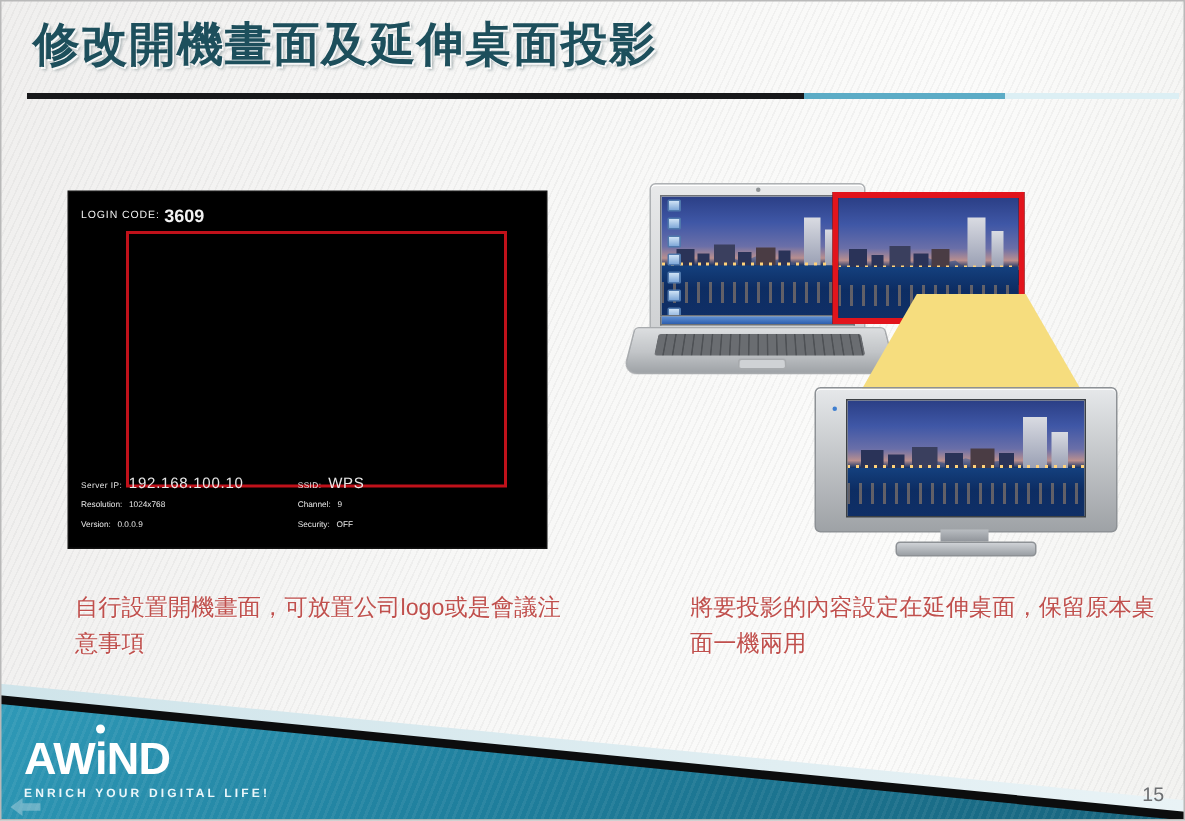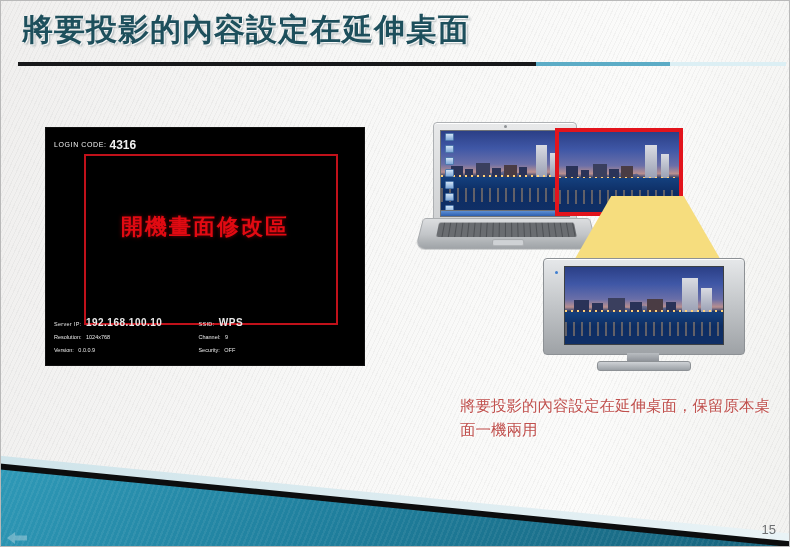--- a/index.html
+++ b/index.html
@@ -62,21 +62,21 @@
     text-shadow:0 0 4px rgba(226,10,18,.5);
   }
   #boot-info{
     position:absolute;left:8px;bottom:9px;right:8px;
     color:#e8e8e8;
   }
   #boot-info .col{display:inline-block;vertical-align:top;}
   #boot-info .col-left{width:140px;}
   #boot-info .row{white-space:nowrap;line-height:8.5px;margin-bottom:1.5px;}
   #boot-info .k{font-size:5.5px;letter-spacing:.3px;}
-  #boot-info .big{font-size:10px;font-weight:bold;letter-spacing:.5px;}
+  #boot-info .big{font-size:10px;font-weight:normal;letter-spacing:.5px;}
   #boot-info .sm{font-size:5.5px;}
 
   
   #right-art{position:absolute;left:415px;top:118px;width:350px;height:255px;}
 
   
   #beam{
     position:absolute;left:150px;top:78px;width:165px;height:80px;
     background:#f6dd7e;
     clip-path:polygon(28% 0%,72% 0%,100% 100%,0% 100%);
@@ -205,36 +205,35 @@
   }
   #page-num{
     position:absolute;right:14px;bottom:10px;color:#6d6f72;font-size:13px;
   }
 </style>
 </head>
 <body>
 
 <div id="slide">
 
-  <div id="title">將要投影的內容設定在延伸桌面</div>
+  <div id="title">修改開機畫面及延伸桌面投影</div>
   <div id="rule">
     <div class="seg s1"></div>
     <div class="seg s2"></div>
     <div class="seg s3"></div>
   </div>
 
   <div id="bootscreen">
 
     <div id="login-code">
-      <span class="lbl">LOGIN CODE:</span><span class="val">4316</span>
+      <span class="lbl">LOGIN CODE:</span><span class="val">3609</span>
     </div>
 
     <div id="red-frame"></div>
 
-    <div id="boot-center">開機畫面修改區</div>
 
     <div id="boot-info">
       <div class="col col-left">
         <div class="row">
           <span class="k">Server IP:</span>
           <span class="big">192.168.100.10</span>
         </div>
         <div class="row">
           <span class="sm">Resolution:</span>
           <span class="sm">1024x768</span>
@@ -336,26 +335,31 @@
             <div class="water"></div>
             <div class="refl"></div>
           </div>
         </div>
       </div>
       <div id="tv-neck"></div>
       <div id="tv-foot"></div>
     </div>
   </div>
 
+  <div class="caption" id="caption-left">自行設置開機畫面，可放置公司logo或是會議注意事項</div>
   <div class="caption" id="caption-right">將要投影的內容設定在延伸桌面，保留原本桌面一機兩用</div>
 
   <div id="footer">
     <div id="foot-pale"></div>
     <div id="foot-black"></div>
     <div id="foot-teal"></div>
+    <div id="logo">
+      <div id="logo-main"><span>A</span><span>W</span><span class="dotted">i</span><span>ND</span></div>
+      <div id="logo-tag">ENRICH YOUR DIGITAL LIFE!</div>
+    </div>
     <svg id="back-arrow" viewBox="0 0 22 14">
       <path d="M9 1 L1 7 L9 13 L9 9.5 L21 9.5 L21 4.5 L9 4.5 Z" fill="#b9d7e2"></path>
     </svg>
   </div>
 
   <div id="page-num">15</div>
 
 </div>
 
 </body></html>

